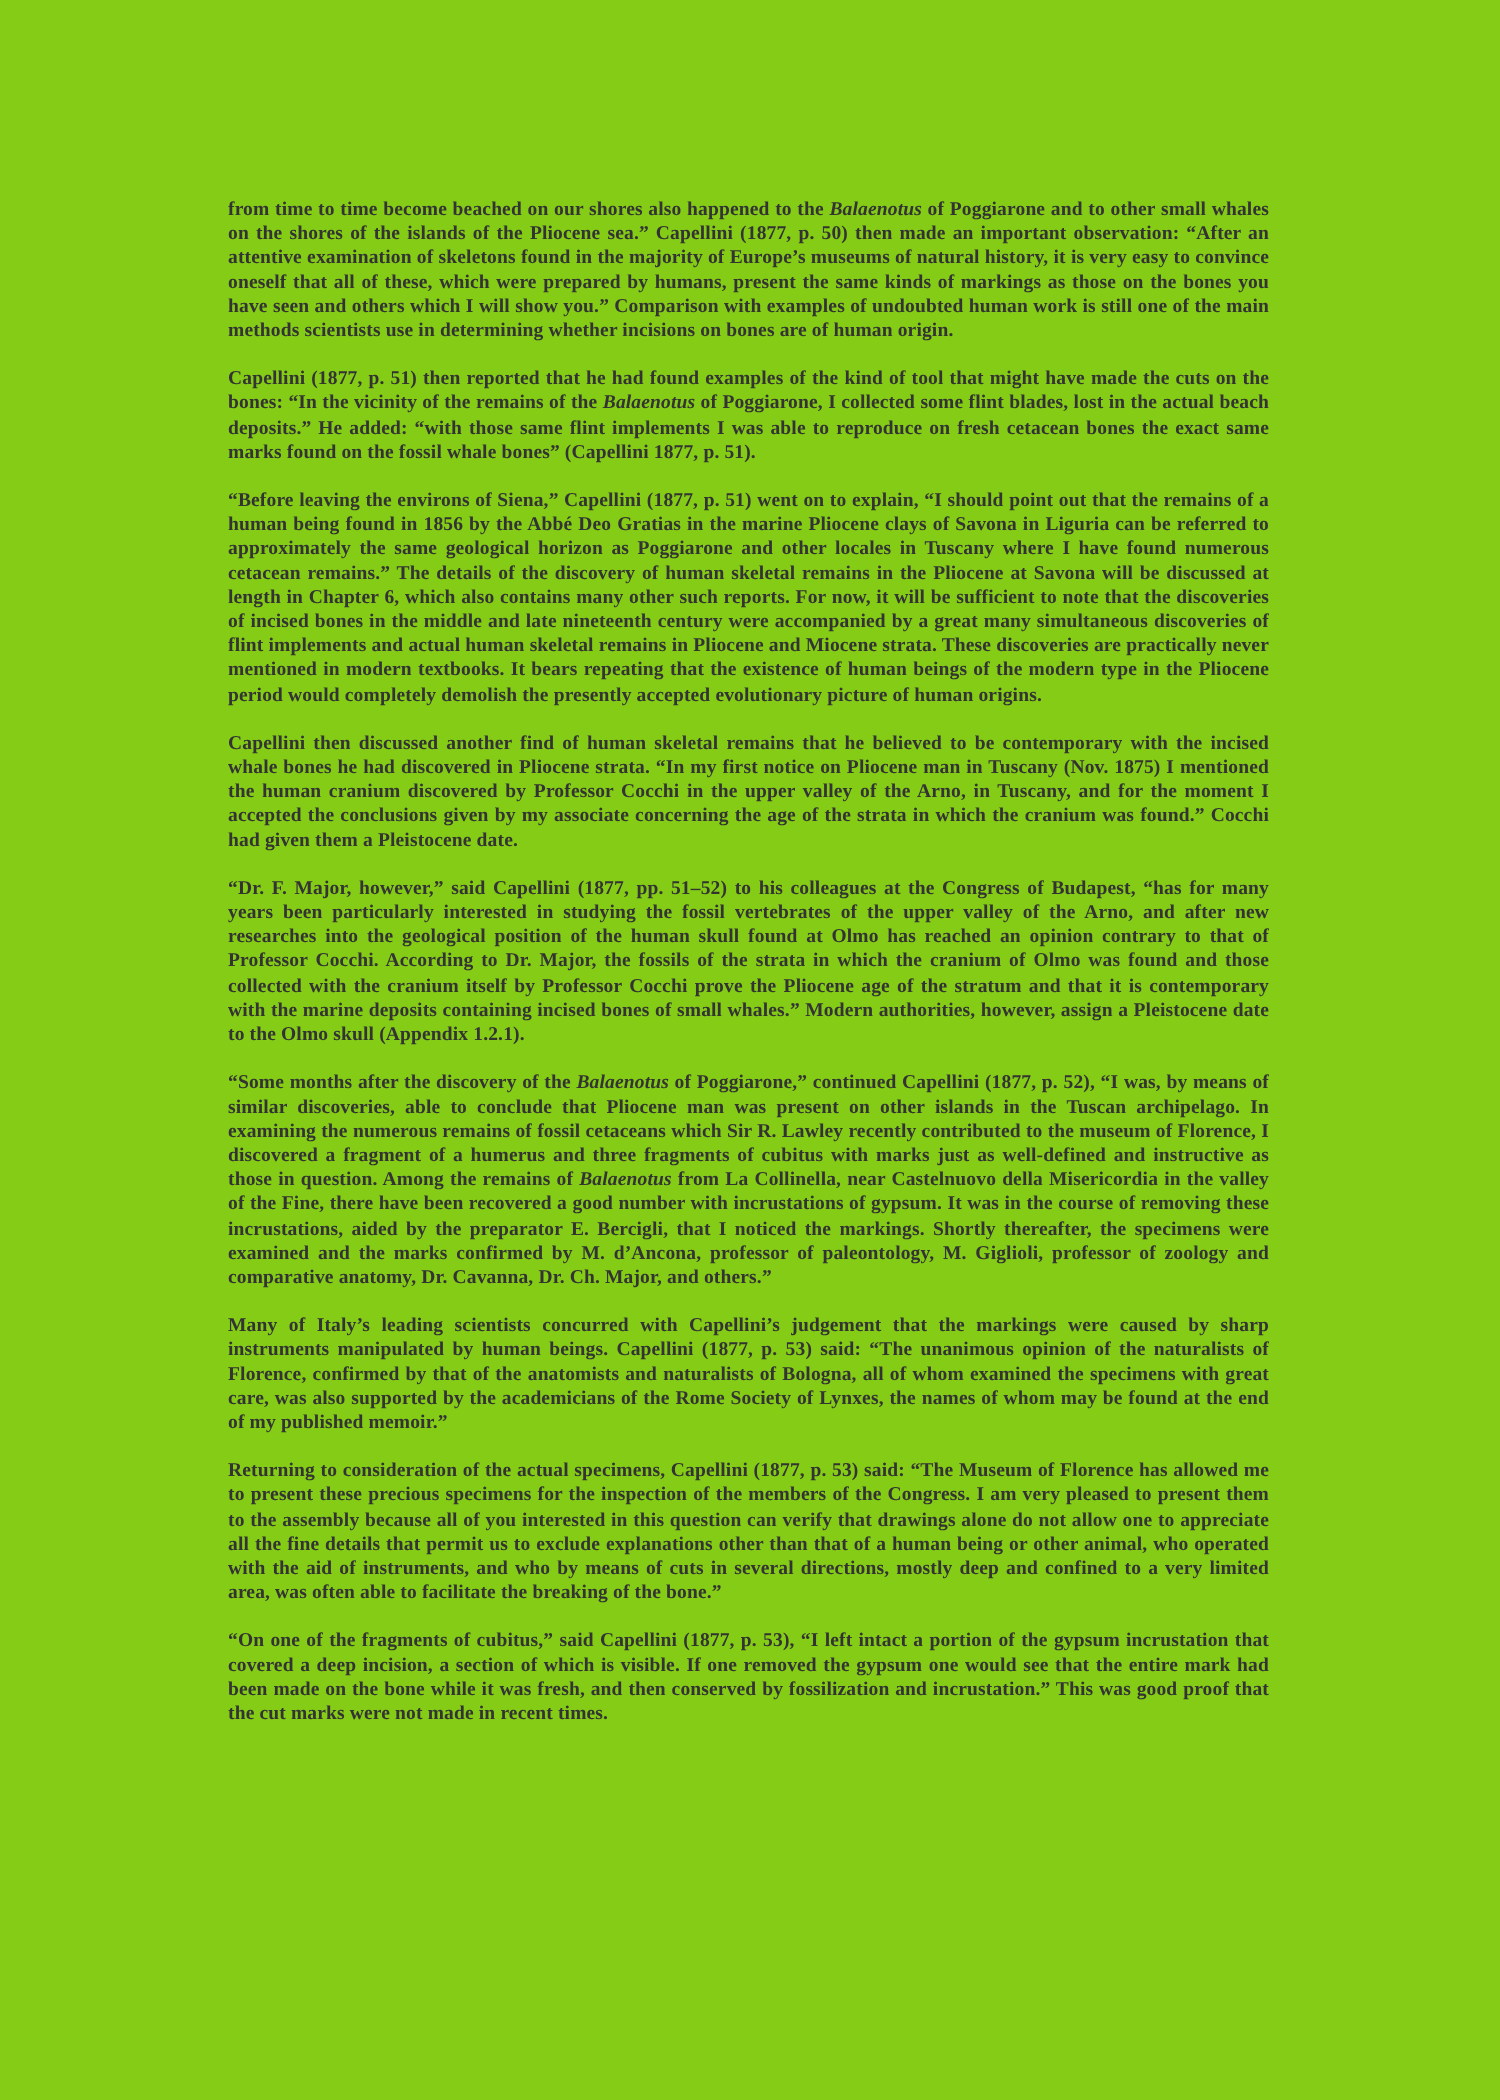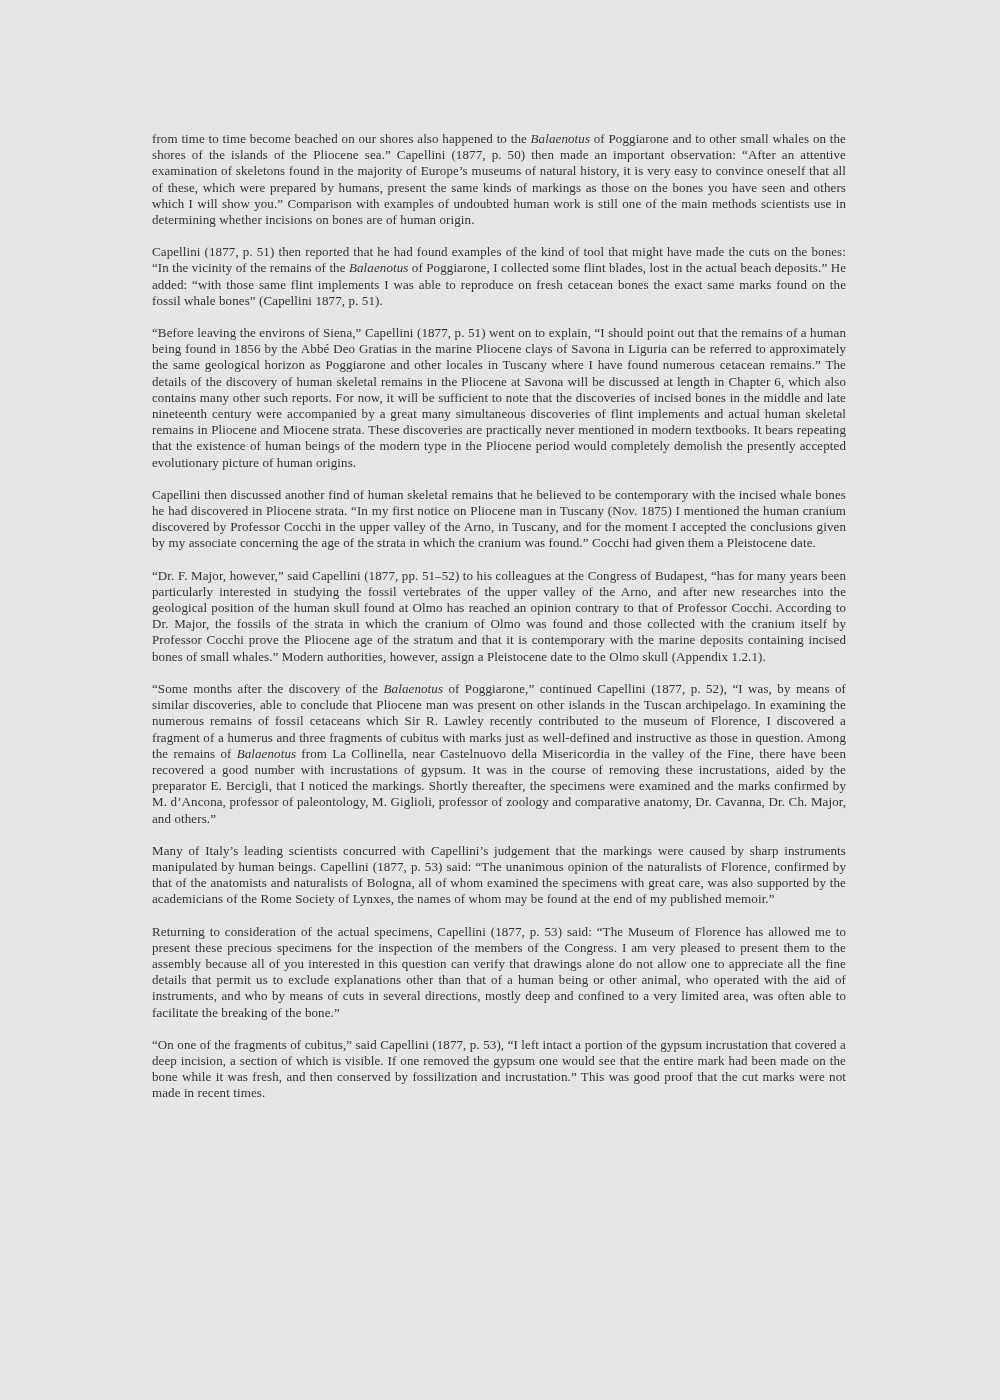--- a/index.html
+++ b/index.html
@@ -29,21 +29,21 @@
   .text-block p {
     margin: 0 0 16px 0;
   }
   .text-block em {
     font-style: italic;
   }
 </style>
 </head>
 <body>
 
-<div class="page" style="background: #e5e5e5;">
+<div class="page" style="background: #84cc16; font-weight: bold;">
   <div class="text-block" style="color: rgb(51, 51, 51);">
       <p><span>from time to time become beached on our shores also happened to the </span><em>Balaenotus</em><span> of Poggiarone and to other small whales on the shores of the islands of the Pliocene sea.” Capellini (1877, p. 50) then made an important observation: “After an attentive examination of skeletons found in the majority of Europe’s museums of natural history, it is very easy to convince oneself that all of these, which were prepared by humans, present the same kinds of markings as those on the bones you have seen and others which I will show you.” Comparison with examples of undoubted human work is still one of the main methods scientists use in determining whether incisions on bones are of human origin.</span></p>
       <p><span>Capellini (1877, p. 51) then reported that he had found examples of the kind of tool that might have made the cuts on the bones: “In the vicinity of the remains of the </span><em>Balaenotus</em><span> of Poggiarone, I collected some flint blades, lost in the actual beach deposits.” He added: “with those same flint implements I was able to reproduce on fresh cetacean bones the exact same marks found on the fossil whale bones” (Capellini 1877, p. 51).</span></p>
       <p><span>“Before leaving the environs of Siena,” Capellini (1877, p. 51) went on to explain, “I should point out that the remains of a human being found in 1856 by the Abbé Deo Gratias in the marine Pliocene clays of Savona in Liguria can be referred to approximately the same geological horizon as Poggiarone and other locales in Tuscany where I have found numerous cetacean remains.” The details of the discovery of human skeletal remains in the Pliocene at Savona will be discussed at length in Chapter 6, which also contains many other such reports. For now, it will be sufficient to note that the discoveries of incised bones in the middle and late nineteenth century were accompanied by a great many simultaneous discoveries of flint implements and actual human skeletal remains in Pliocene and Miocene strata. These discoveries are practically never mentioned in modern textbooks. It bears repeating that the existence of human beings of the modern type in the Pliocene period would completely demolish the presently accepted evolutionary picture of human origins.</span></p>
       <p><span>Capellini then discussed another find of human skeletal remains that he believed to be contemporary with the incised whale bones he had discovered in Pliocene strata. “In my first notice on Pliocene man in Tuscany (Nov. 1875) I mentioned the human cranium discovered by Professor Cocchi in the upper valley of the Arno, in Tuscany, and for the moment I accepted the conclusions given by my associate concerning the age of the strata in which the cranium was found.” Cocchi had given them a Pleistocene date.</span></p>
       <p><span>“Dr. F. Major, however,” said Capellini (1877, pp. 51–52) to his colleagues at the Congress of Budapest, “has for many years been particularly interested in studying the fossil vertebrates of the upper valley of the Arno, and after new researches into the geological position of the human skull found at Olmo has reached an opinion contrary to that of Professor Cocchi. According to Dr. Major, the fossils of the strata in which the cranium of Olmo was found and those collected with the cranium itself by Professor Cocchi prove the Pliocene age of the stratum and that it is contemporary with the marine deposits containing incised bones of small whales.” Modern authorities, however, assign a Pleistocene date to the Olmo skull (Appendix 1.2.1).</span></p>
       <p><span>“Some months after the discovery of the </span><em>Balaenotus</em><span> of Poggiarone,” continued Capellini (1877, p. 52), “I was, by means of similar discoveries, able to conclude that Pliocene man was present on other islands in the Tuscan archipelago. In examining the numerous remains of fossil cetaceans which Sir R. Lawley recently contributed to the museum of Florence, I discovered a fragment of a humerus and three fragments of cubitus with marks just as well-defined and instructive as those in question. Among the remains of </span><em>Balaenotus</em><span> from La Collinella, near Castelnuovo della Misericordia in the valley of the Fine, there have been recovered a good number with incrustations of gypsum. It was in the course of removing these incrustations, aided by the preparator E. Bercigli, that I noticed the markings. Shortly thereafter, the specimens were examined and the marks confirmed by M. d’Ancona, professor of paleontology, M. Giglioli, professor of zoology and comparative anatomy, Dr. Cavanna, Dr. Ch. Major, and others.”</span></p>
       <p><span>Many of Italy’s leading scientists concurred with Capellini’s judgement that the markings were caused by sharp instruments manipulated by human beings. Capellini (1877, p. 53) said: “The unanimous opinion of the naturalists of Florence, confirmed by that of the anatomists and naturalists of Bologna, all of whom examined the specimens with great care, was also supported by the academicians of the Rome Society of Lynxes, the names of whom may be found at the end of my published memoir.”</span></p>
       <p><span>Returning to consideration of the actual specimens, Capellini (1877, p. 53) said: “The Museum of Florence has allowed me to present these precious specimens for the inspection of the members of the Congress. I am very pleased to present them to the assembly because all of you interested in this question can verify that drawings alone do not allow one to appreciate all the fine details that permit us to exclude explanations other than that of a human being or other animal, who operated with the aid of instruments, and who by means of cuts in several directions, mostly deep and confined to a very limited area, was often able to facilitate the breaking of the bone.”</span></p>
       <p><span>“On one of the fragments of cubitus,” said Capellini (1877, p. 53), “I left intact a portion of the gypsum incrustation that covered a deep incision, a section of which is visible. If one removed the gypsum one would see that the entire mark had been made on the bone while it was fresh, and then conserved by fossilization and incrustation.” This was good proof that the cut marks were not made in recent times.</span></p>

